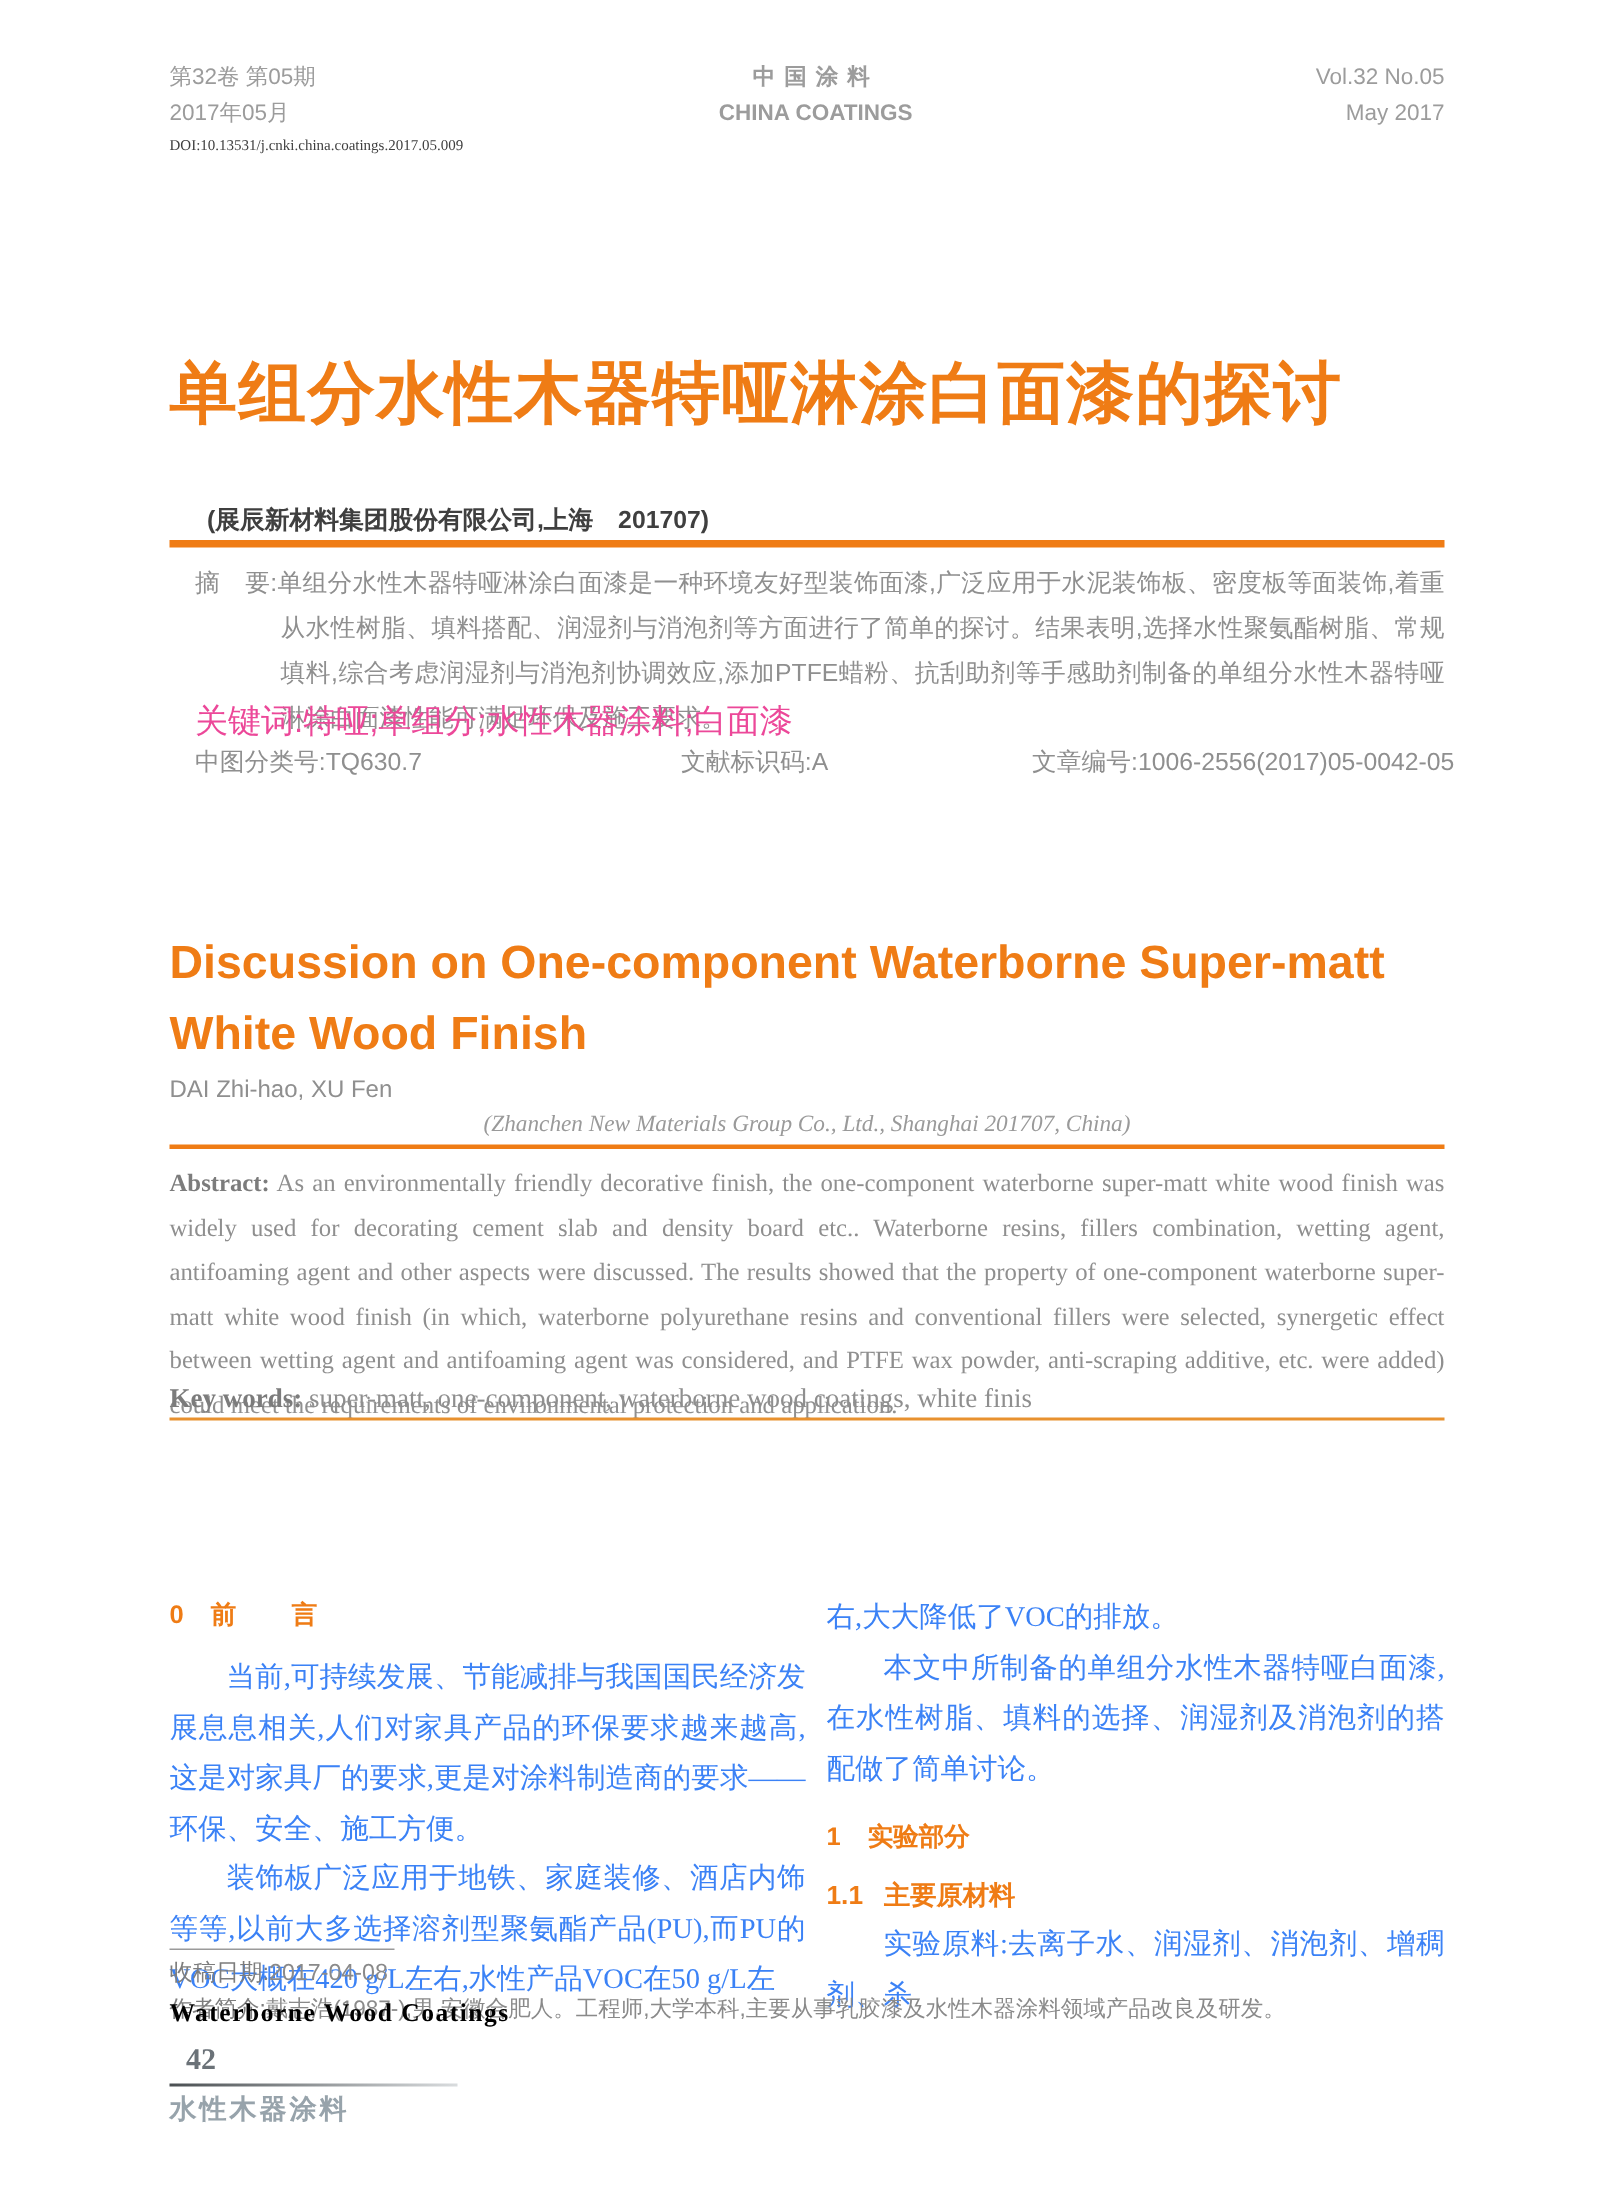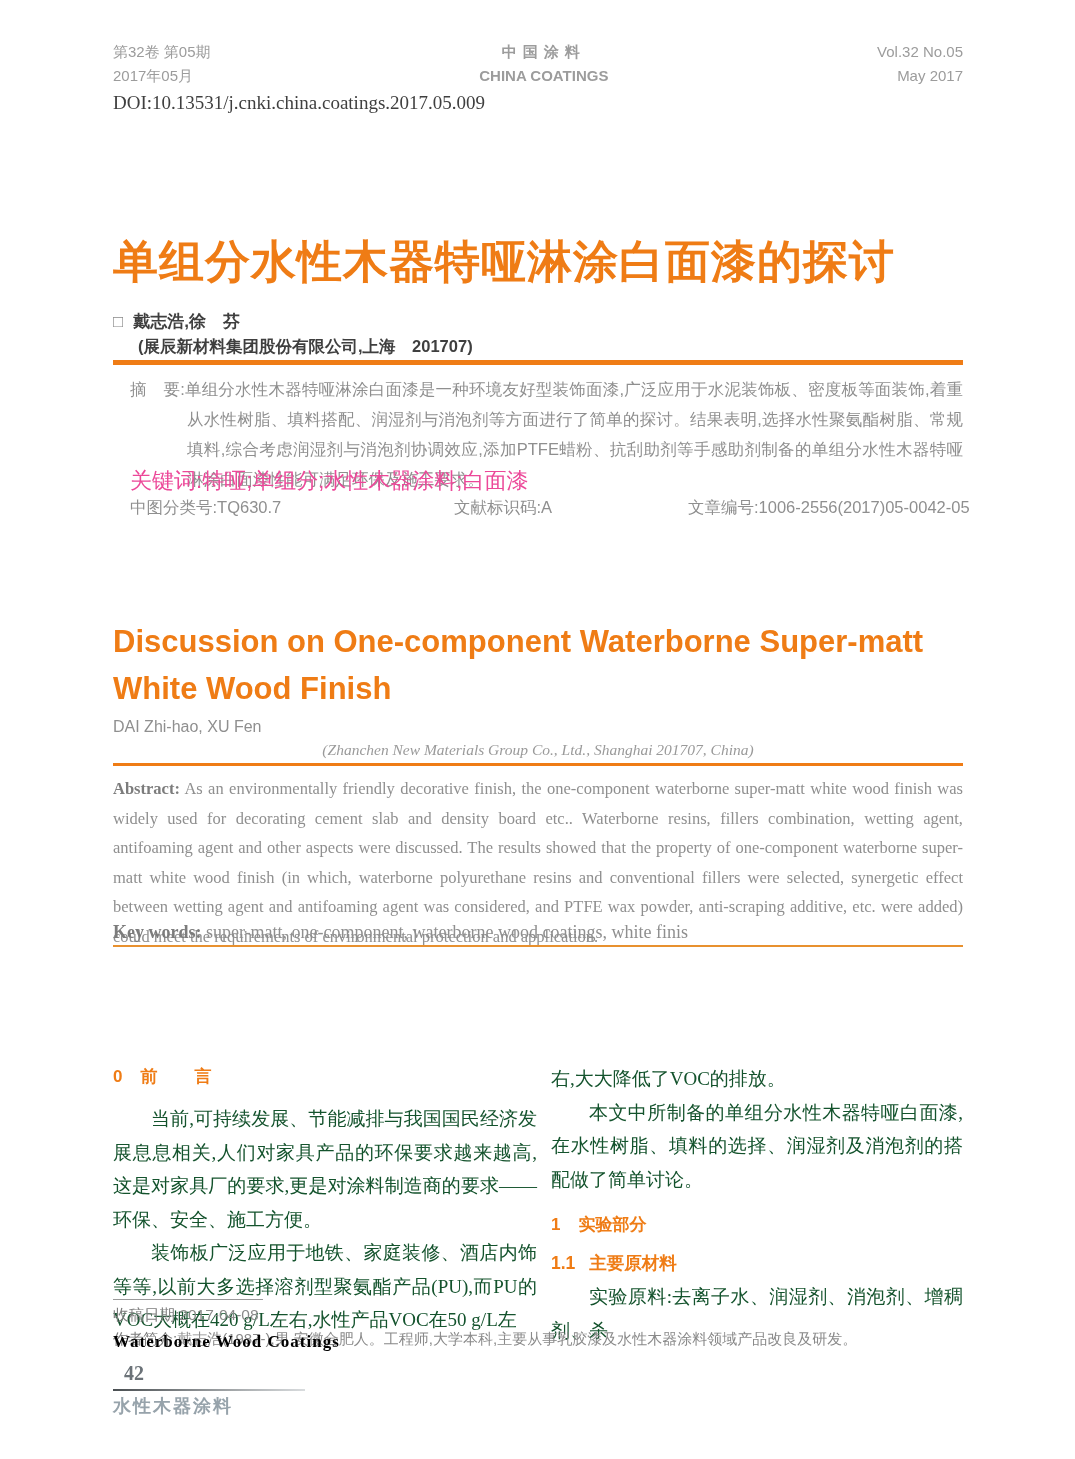--- a/index.html
+++ b/index.html
@@ -19,21 +19,21 @@
     display:flex; justify-content:space-between;
     font-family:"Liberation Sans", sans-serif;
     color:#9c9c9c; font-size:15px; line-height:24px;
   }
   .jh-left { text-align:left; }
   .jh-center { text-align:center;font-weight:bold; }
   .jh-center .cn { letter-spacing:6px; }
   .jh-right { text-align:right; }
   .doi-line {
     left:113px; top:92px; width:850px;
-    color:#3f3f3f; font-size:19px;
+    color:#3f3f3f; font-size:10px;
     font-family:"Liberation Serif", serif;
   }
 
   
   .cn-title {
     left:113px; top:236px; width:880px;
     font-family:"Liberation Sans", sans-serif;
     font-weight:bold; font-size:45px; line-height:52px;
     color:#ef7c15; letter-spacing:1px;
   }
@@ -119,21 +119,21 @@
   }
   .sec-head .num { margin-right:18px; }
   .sec-head .t { letter-spacing:10px; }
   .sec-head2 {
     font-family:"Liberation Sans", sans-serif;
     color:#ef7c15; font-weight:bold;
     font-size:17.5px; line-height:26px; margin:6px 0 4px 0;
   }
   .sec-head2 .num { margin-right:14px; }
   .body-p {
-    color:#14532d; font-size:19px; line-height:33.5px;
+    color:#3b82f6; font-size:19px; line-height:33.5px;
     text-align:justify; font-family:"Liberation Serif", serif;
   }
   .indent { text-indent:2em; }
 
   
   .fn-rule { left:113px; top:1299px; width:150px; height:1px; background:#9a9a9a; }
   .fn-received {
     left:113px; top:1305px; width:850px;
     color:#8a8a8a; font-size:15.5px;
     font-family:"Liberation Sans", sans-serif;
@@ -179,23 +179,20 @@
       <div>CHINA COATINGS</div>
     </div>
     <div class="jh-right">
       <div>Vol.32  No.05</div>
       <div>May  2017</div>
     </div>
   </div>
   <div class="abs doi-line">DOI:10.13531/j.cnki.china.coatings.2017.05.009</div>
 
   <div class="abs cn-title">单组分水性木器特哑淋涂白面漆的探讨</div>
-  <div class="abs cn-authors">
-    <span class="sq">□</span><span>戴志浩,徐　芬</span>
-  </div>
   <div class="abs cn-affil">(展辰新材料集团股份有限公司,上海　201707)</div>
   <div class="abs rule-thick"></div>
 
   <div class="abs cn-abstract">
     <span>摘　要:</span><span>单组分水性木器特哑淋涂白面漆是一种环境友好型装饰面漆,广泛应用于水泥装饰板、密度板等面装饰,着重从水性树脂、填料搭配、润湿剂与消泡剂等方面进行了简单的探讨。结果表明,选择水性聚氨酯树脂、常规填料,综合考虑润湿剂与消泡剂协调效应,添加PTFE蜡粉、抗刮助剂等手感助剂制备的单组分水性木器特哑淋涂白面漆性能可满足环保及施工要求。</span>
   </div>
   <div class="abs cn-keywords">
     <span>关键词:</span><span>特哑;单组分;水性木器涂料;白面漆</span>
   </div>
   <div class="abs cn-meta">

